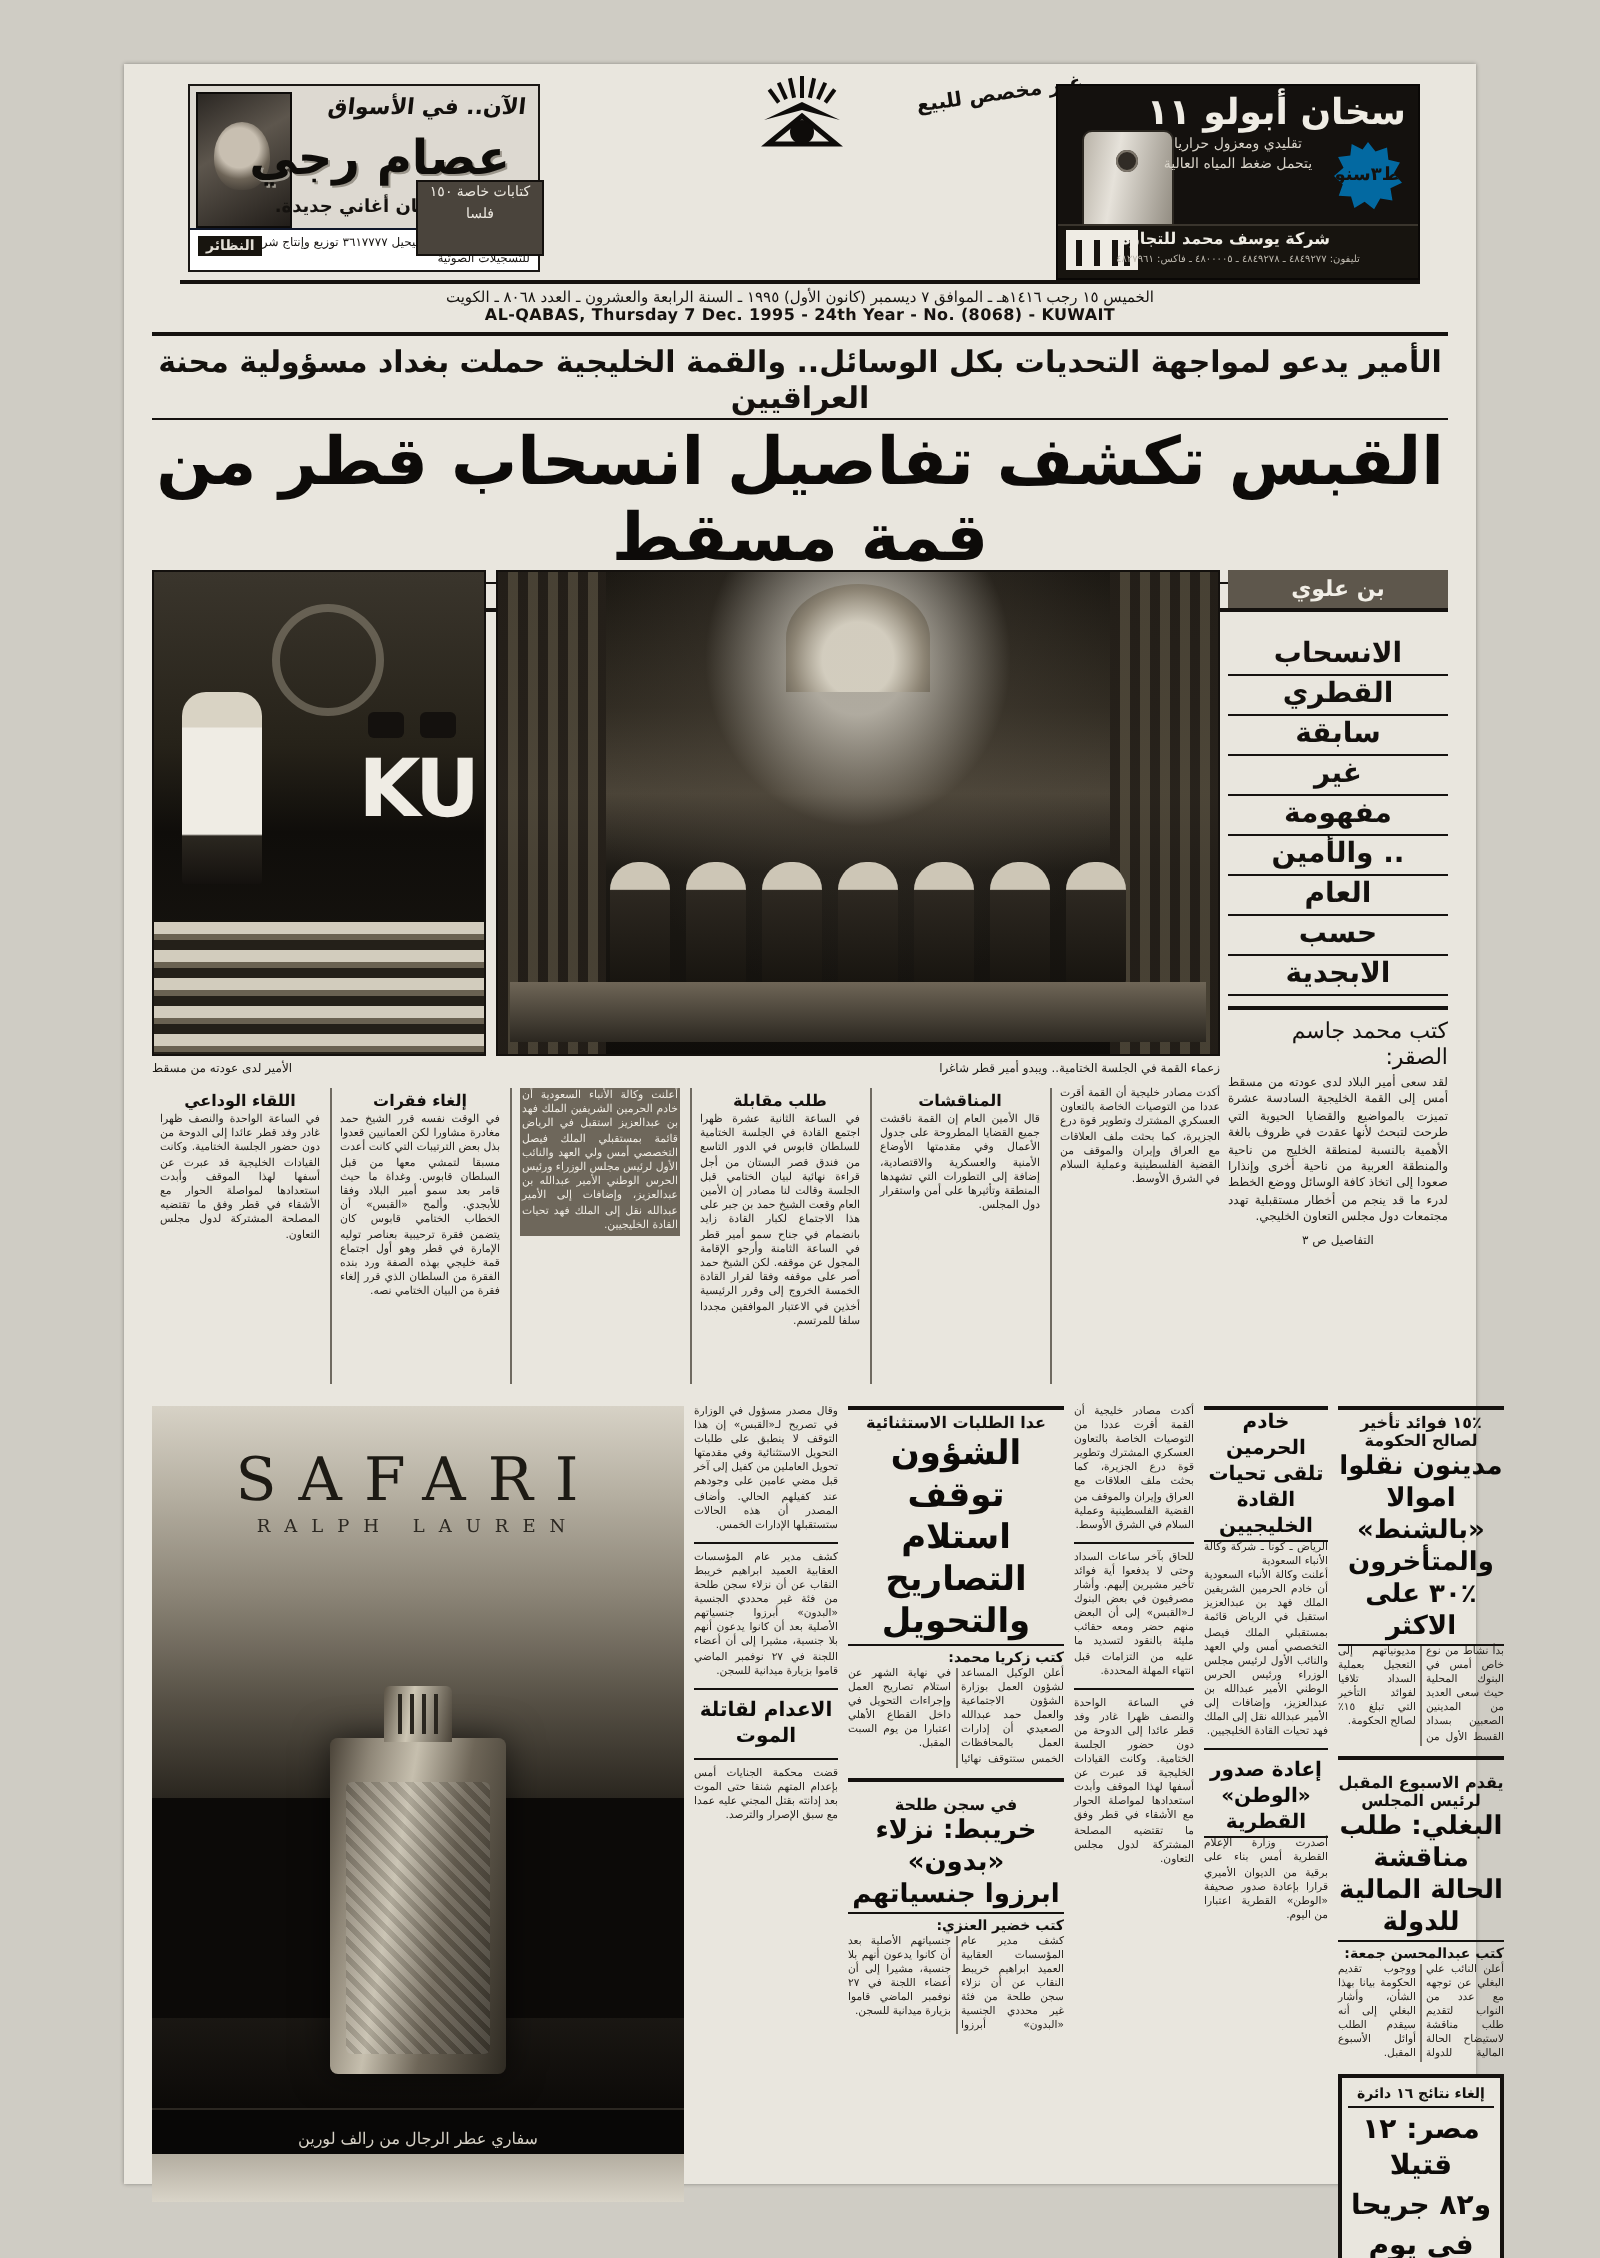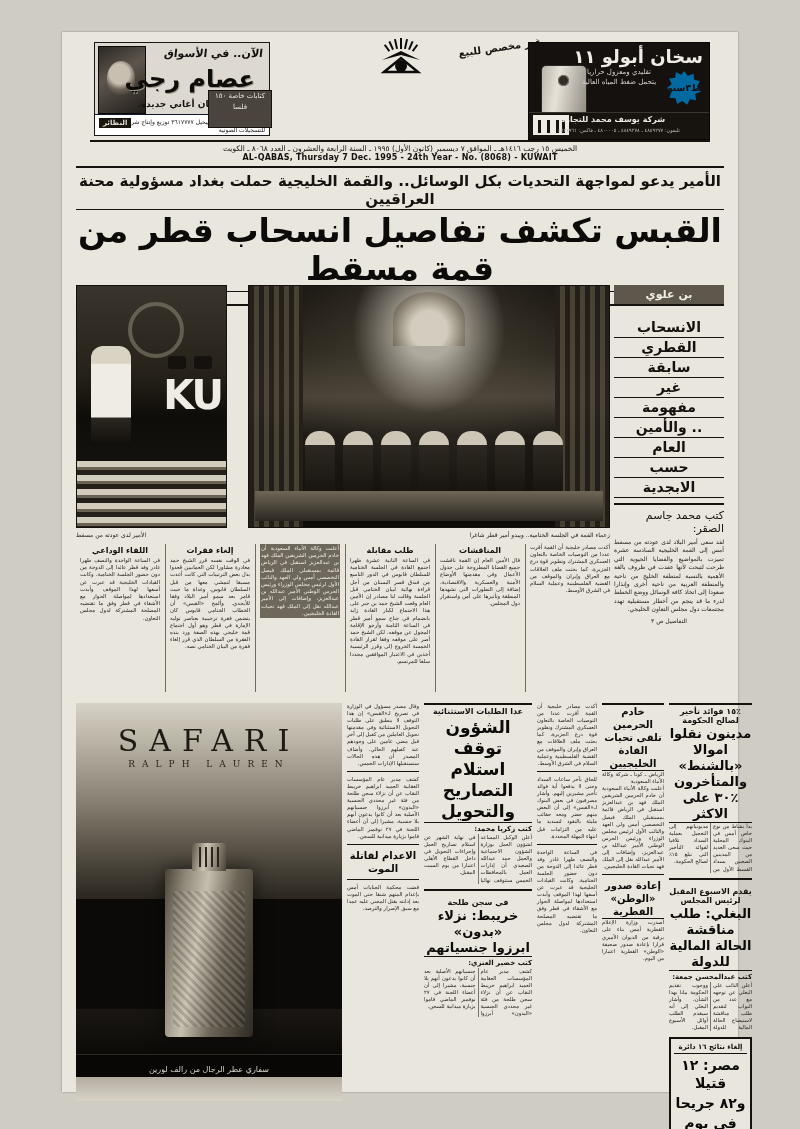--- a/index.html
+++ b/index.html
@@ -117,21 +117,21 @@
   .main-head{
     font-size:33px;font-weight:700;text-align:center;color:#0d0b09;line-height:38px;letter-spacing:-1px;
     padding:2px 0 3px;
   }
   .subhead-row{display:flex;align-items:center;gap:6px;padding:3px 0 2px;}
   .subhead-row .bullet{width:7px;height:7px;background:#14110e;flex:0 0 7px;}
   .subhead{flex:1;font-size:12px;font-weight:700;color:#14110e;letter-spacing:5px;text-align:center;}
 
   
   .grid{position:absolute;left:14px;right:14px;top:253px;bottom:10px;}
-  .photos{position:absolute;right:114px;left:0;top:0;height:243px;display:flex;gap:21px;}
+  .photos{position:absolute;right:114px;left:0;top:0;height:243px;display:flex;gap:5px;}
   .photo{position:relative;overflow:hidden;border:1px solid #14110e;background:#2a2620;}
   .photo.p1{flex:0 0 360px;}
   .photo.p2{flex:1;}
   .ph1-bg{
     position:absolute;inset:0;
     background:
       radial-gradient(ellipse at 50% 18%,rgba(225,220,208,.72) 0 10%,rgba(90,82,70,.25) 30%,rgba(20,17,14,0) 60%),
       linear-gradient(180deg,#17140f 0%,#2e2920 28%,#4a4337 46%,#1d1a15 62%,#0f0d0a 100%);
   }
   .ph1-arch{

